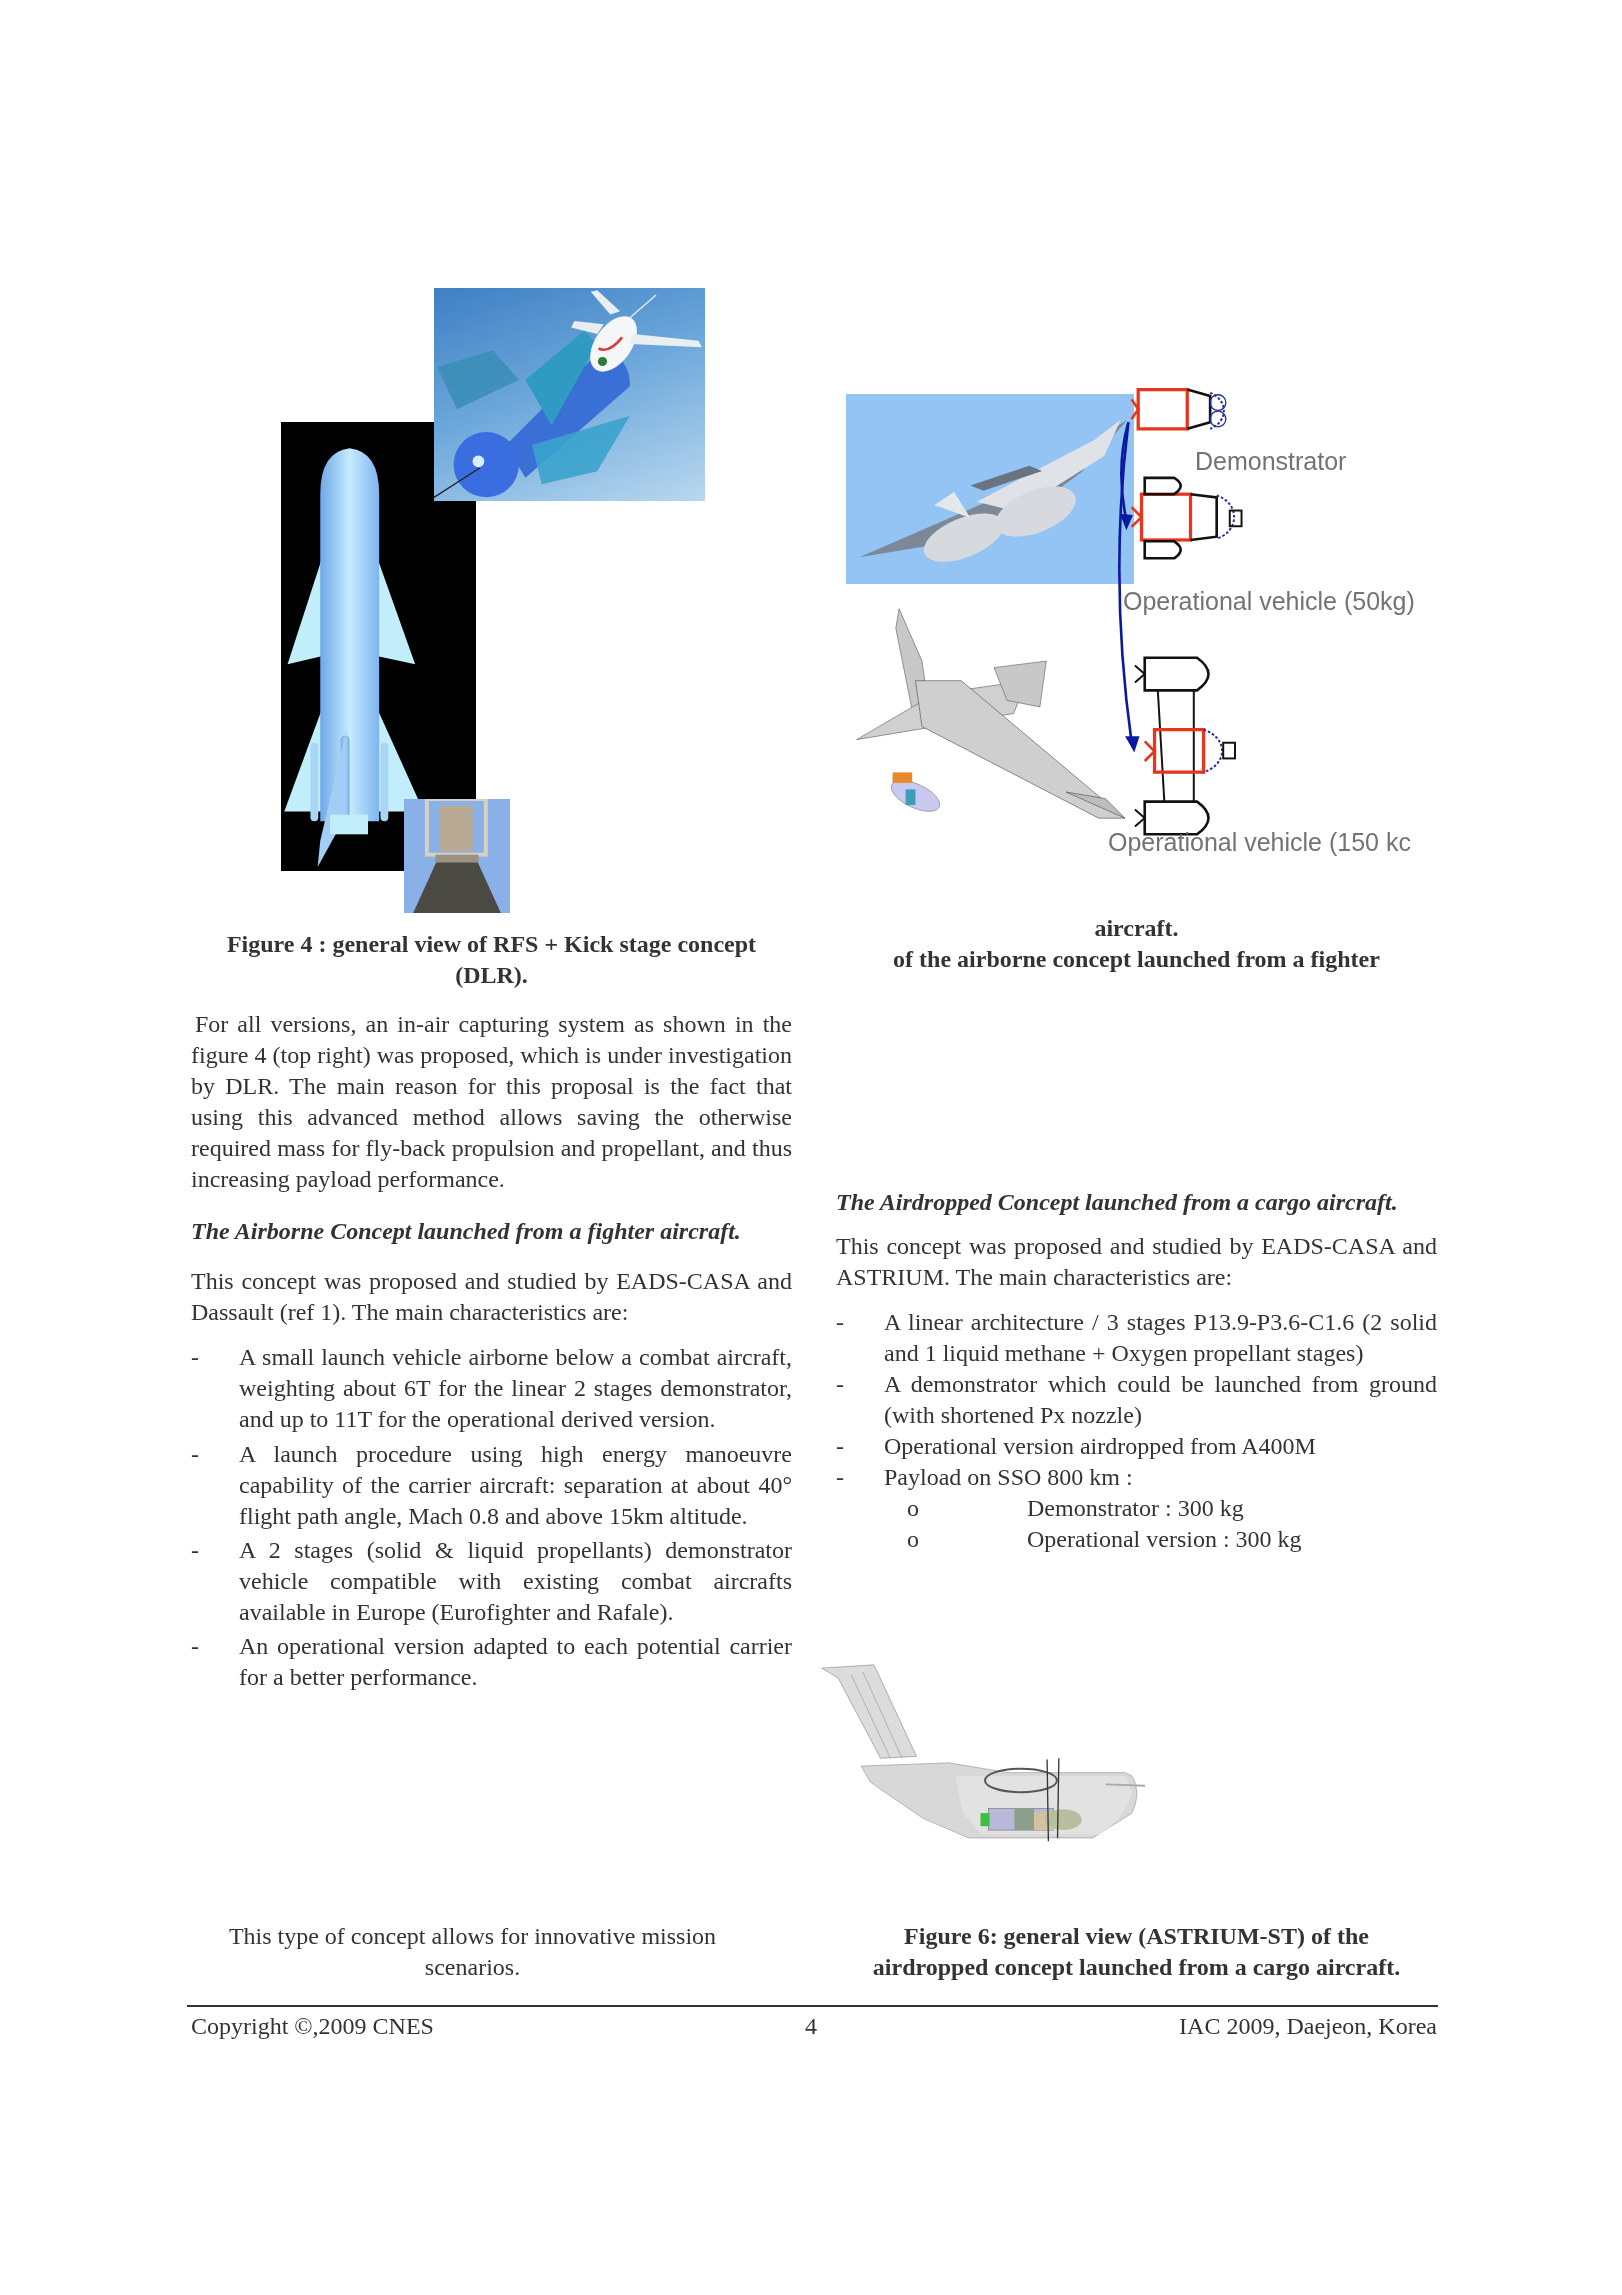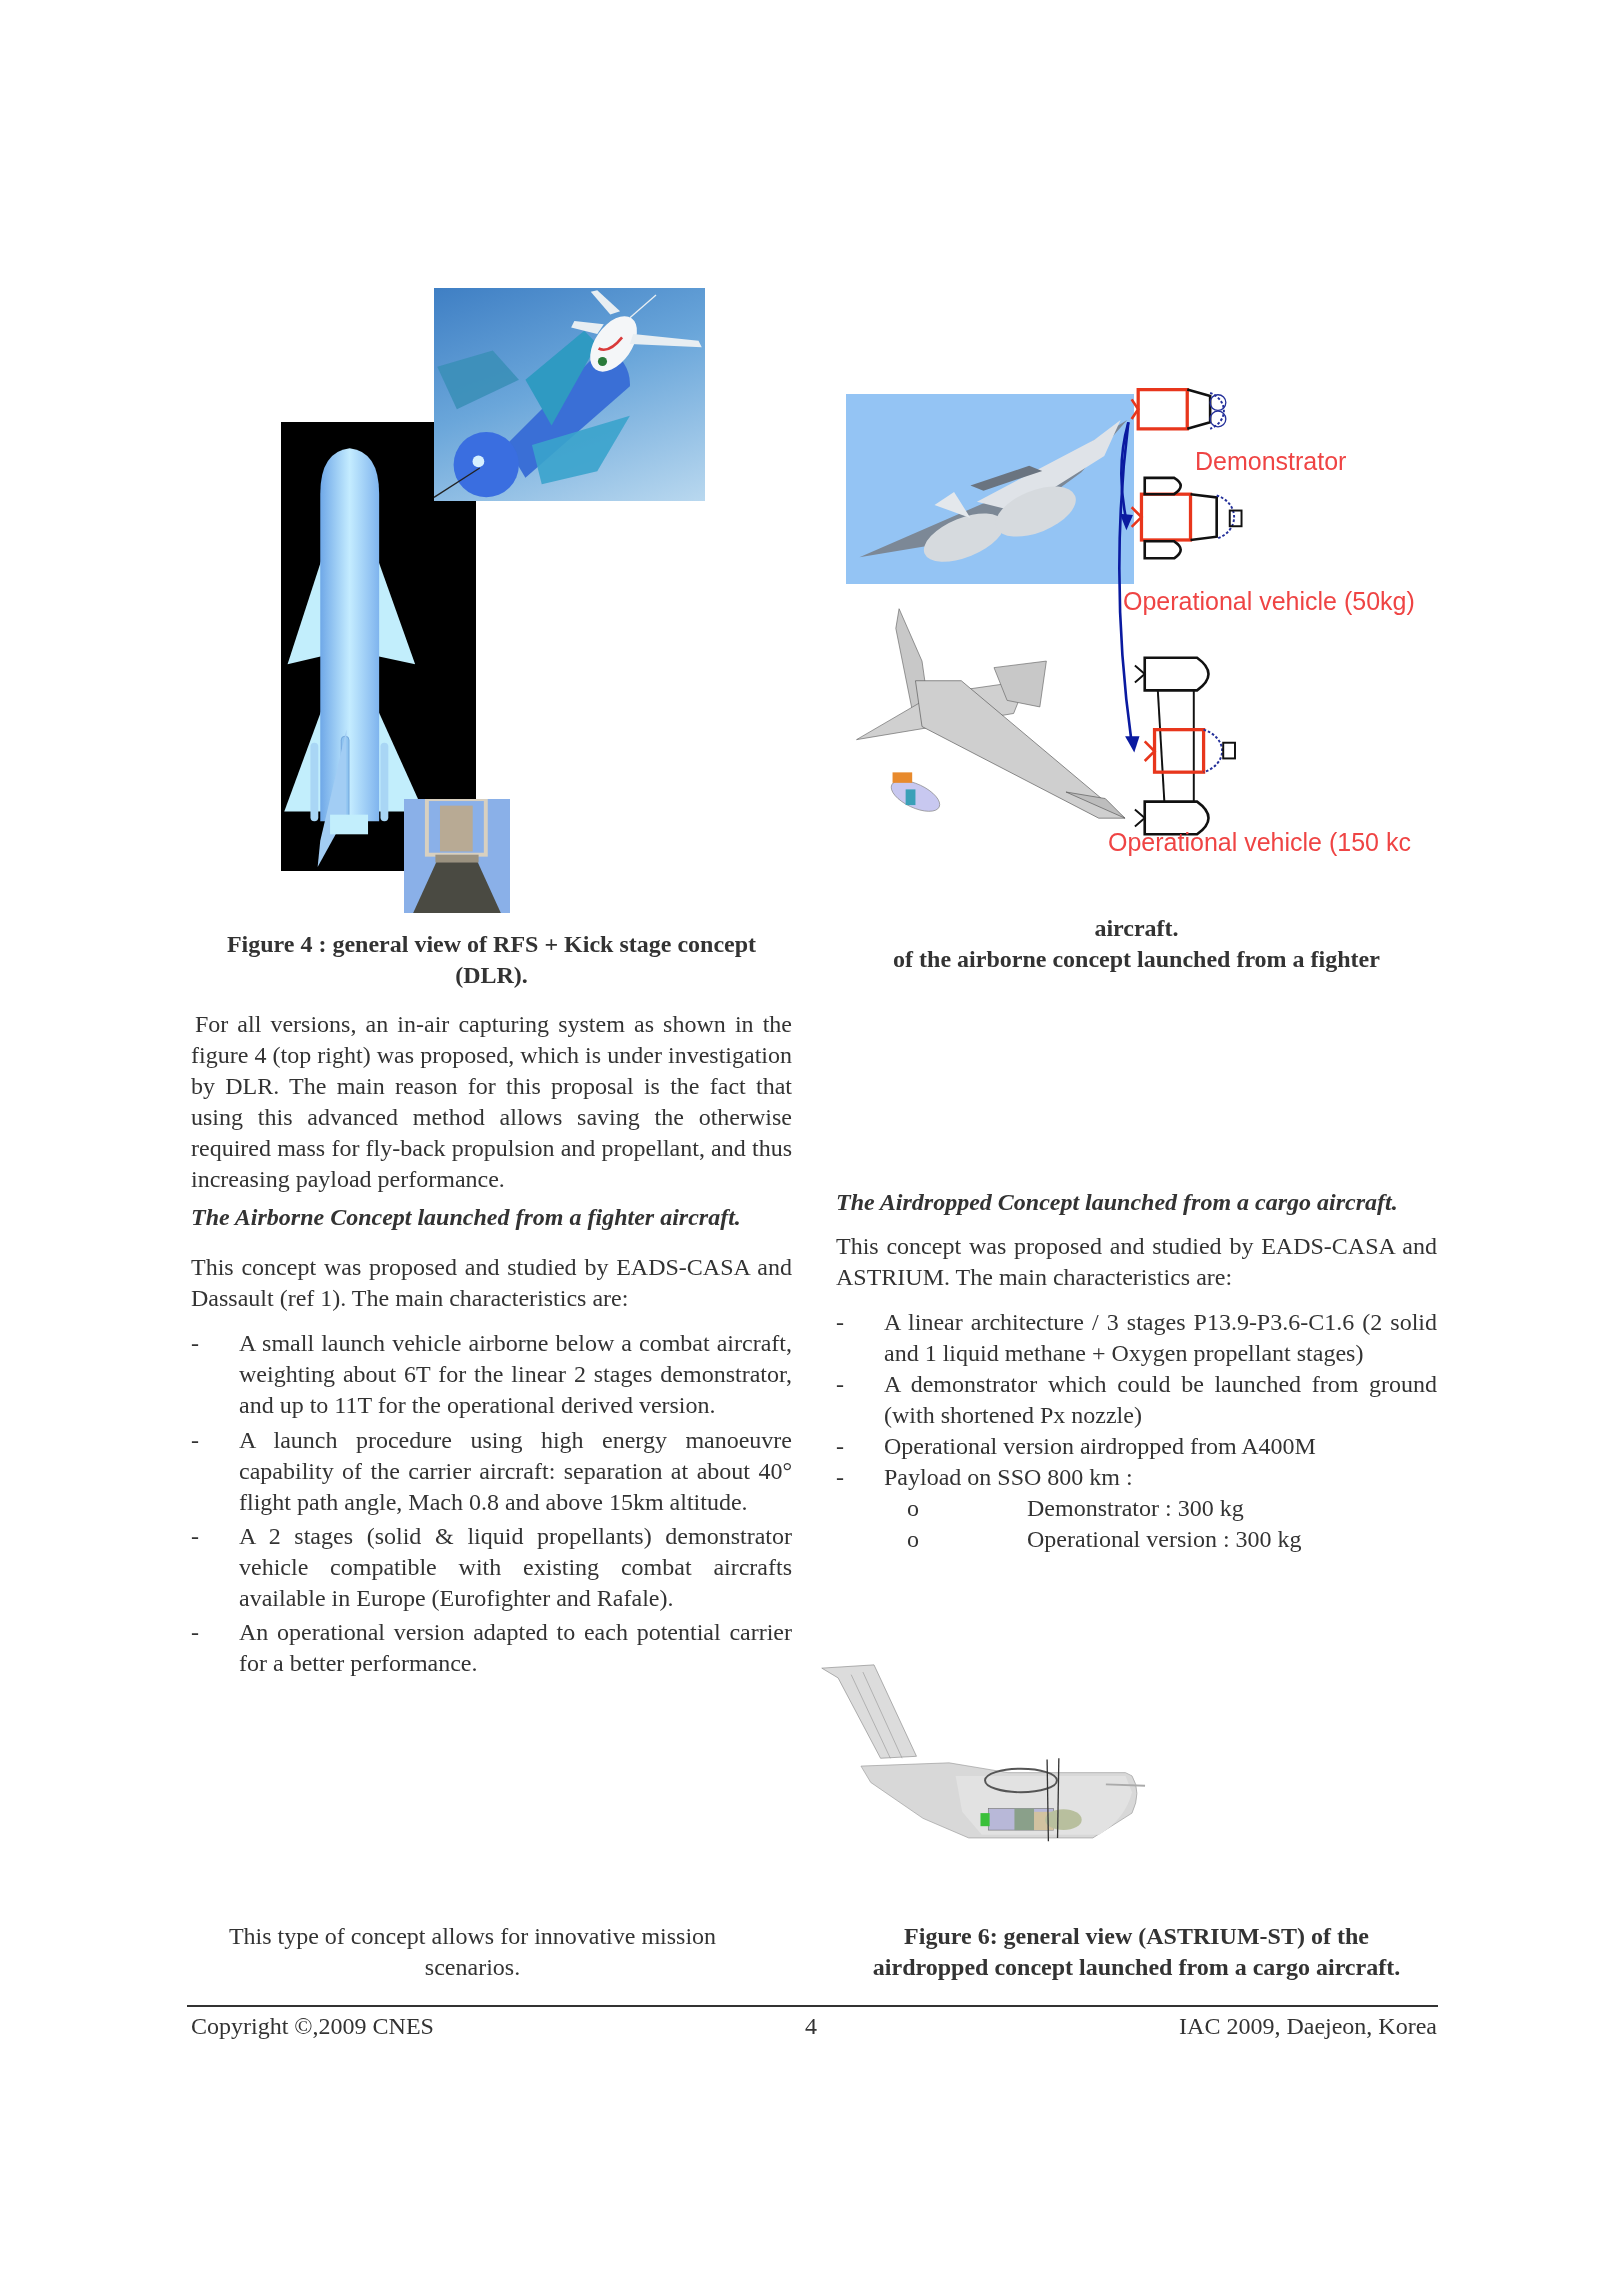--- a/index.html
+++ b/index.html
@@ -21,21 +21,21 @@
 
   
   .fig4-rocket-panel { left: 281px; top: 422px; width: 195px; height: 449px; background: #000; }
   .fig4-capture { left: 434px; top: 288px; width: 271px; height: 213px;
                   background: linear-gradient(160deg, #3f7fc4 0%, #6aa6da 45%, #b9d8ef 100%); overflow: hidden; }
   .fig4-engine { left: 404px; top: 799px; width: 106px; height: 114px;
                  background: #8ab0e8; overflow: hidden; }
 
   
   .fig5-sky { left: 846px; top: 394px; width: 288px; height: 190px; background: #94c4f4; overflow: hidden; }
-  .fig5-label { font-family: "Liberation Sans", "DejaVu Sans", sans-serif; color: #ef4444; font-size: 25px;
+  .fig5-label { font-family: "Liberation Sans", "DejaVu Sans", sans-serif; color: #737373; font-size: 25px;
                 white-space: nowrap; overflow: hidden; }
 
   
   .footer-rule { left: 187px; top: 2005px; width: 1251px; height: 2px; background: #333; }
   .footer-text { top: 2012px; font-size: 24px; line-height: 29px; }
 </style>
 </head>
 <body>
 
 <div class="abs fig4-rocket-panel">
@@ -88,21 +88,21 @@
   </svg>
 </div>
 
 <div class="abs col left-col" style="top:929px;">
   <div class="caption">Figure 4 : general view of RFS + Kick stage concept</div>
   <div class="caption">(DLR).</div>
 </div>
 
 <div class="col left-col" style="top:1009px;">
   <p style="text-indent:3.9px;">For all versions, an in-air capturing system as shown in the figure 4 (top right) was proposed, which is under investigation by DLR. The main reason for this proposal is the fact that using this advanced method allows saving the otherwise required mass for fly-back propulsion and propellant, and thus increasing payload performance.</p>
-  <p class="heading" style="margin-top:7px;">The Airborne Concept launched from a fighter aircraft.</p>
+  <p class="heading" style="margin-top:21px;">The Airborne Concept launched from a fighter aircraft.</p>
   <p style="margin-top:19px;">This concept was proposed and studied by EADS-CASA and Dassault (ref 1). The main characteristics are:</p>
   <ul class="dash" style="margin-top:14.4px;">
     <li style="margin-bottom:3.3px;">
       <span class="dash-mark">-</span>
       <span>A small launch vehicle airborne below a combat aircraft, weighting about 6T for the linear 2 stages demonstrator, and up to 11T for the operational derived version.</span>
     </li>
     <li style="margin-bottom:3.3px;">
       <span class="dash-mark">-</span>
       <span>A launch procedure using high energy manoeuvre capability of the carrier aircraft: separation at about 40° flight path angle, Mach 0.8 and above 15km altitude.</span>
     </li>

